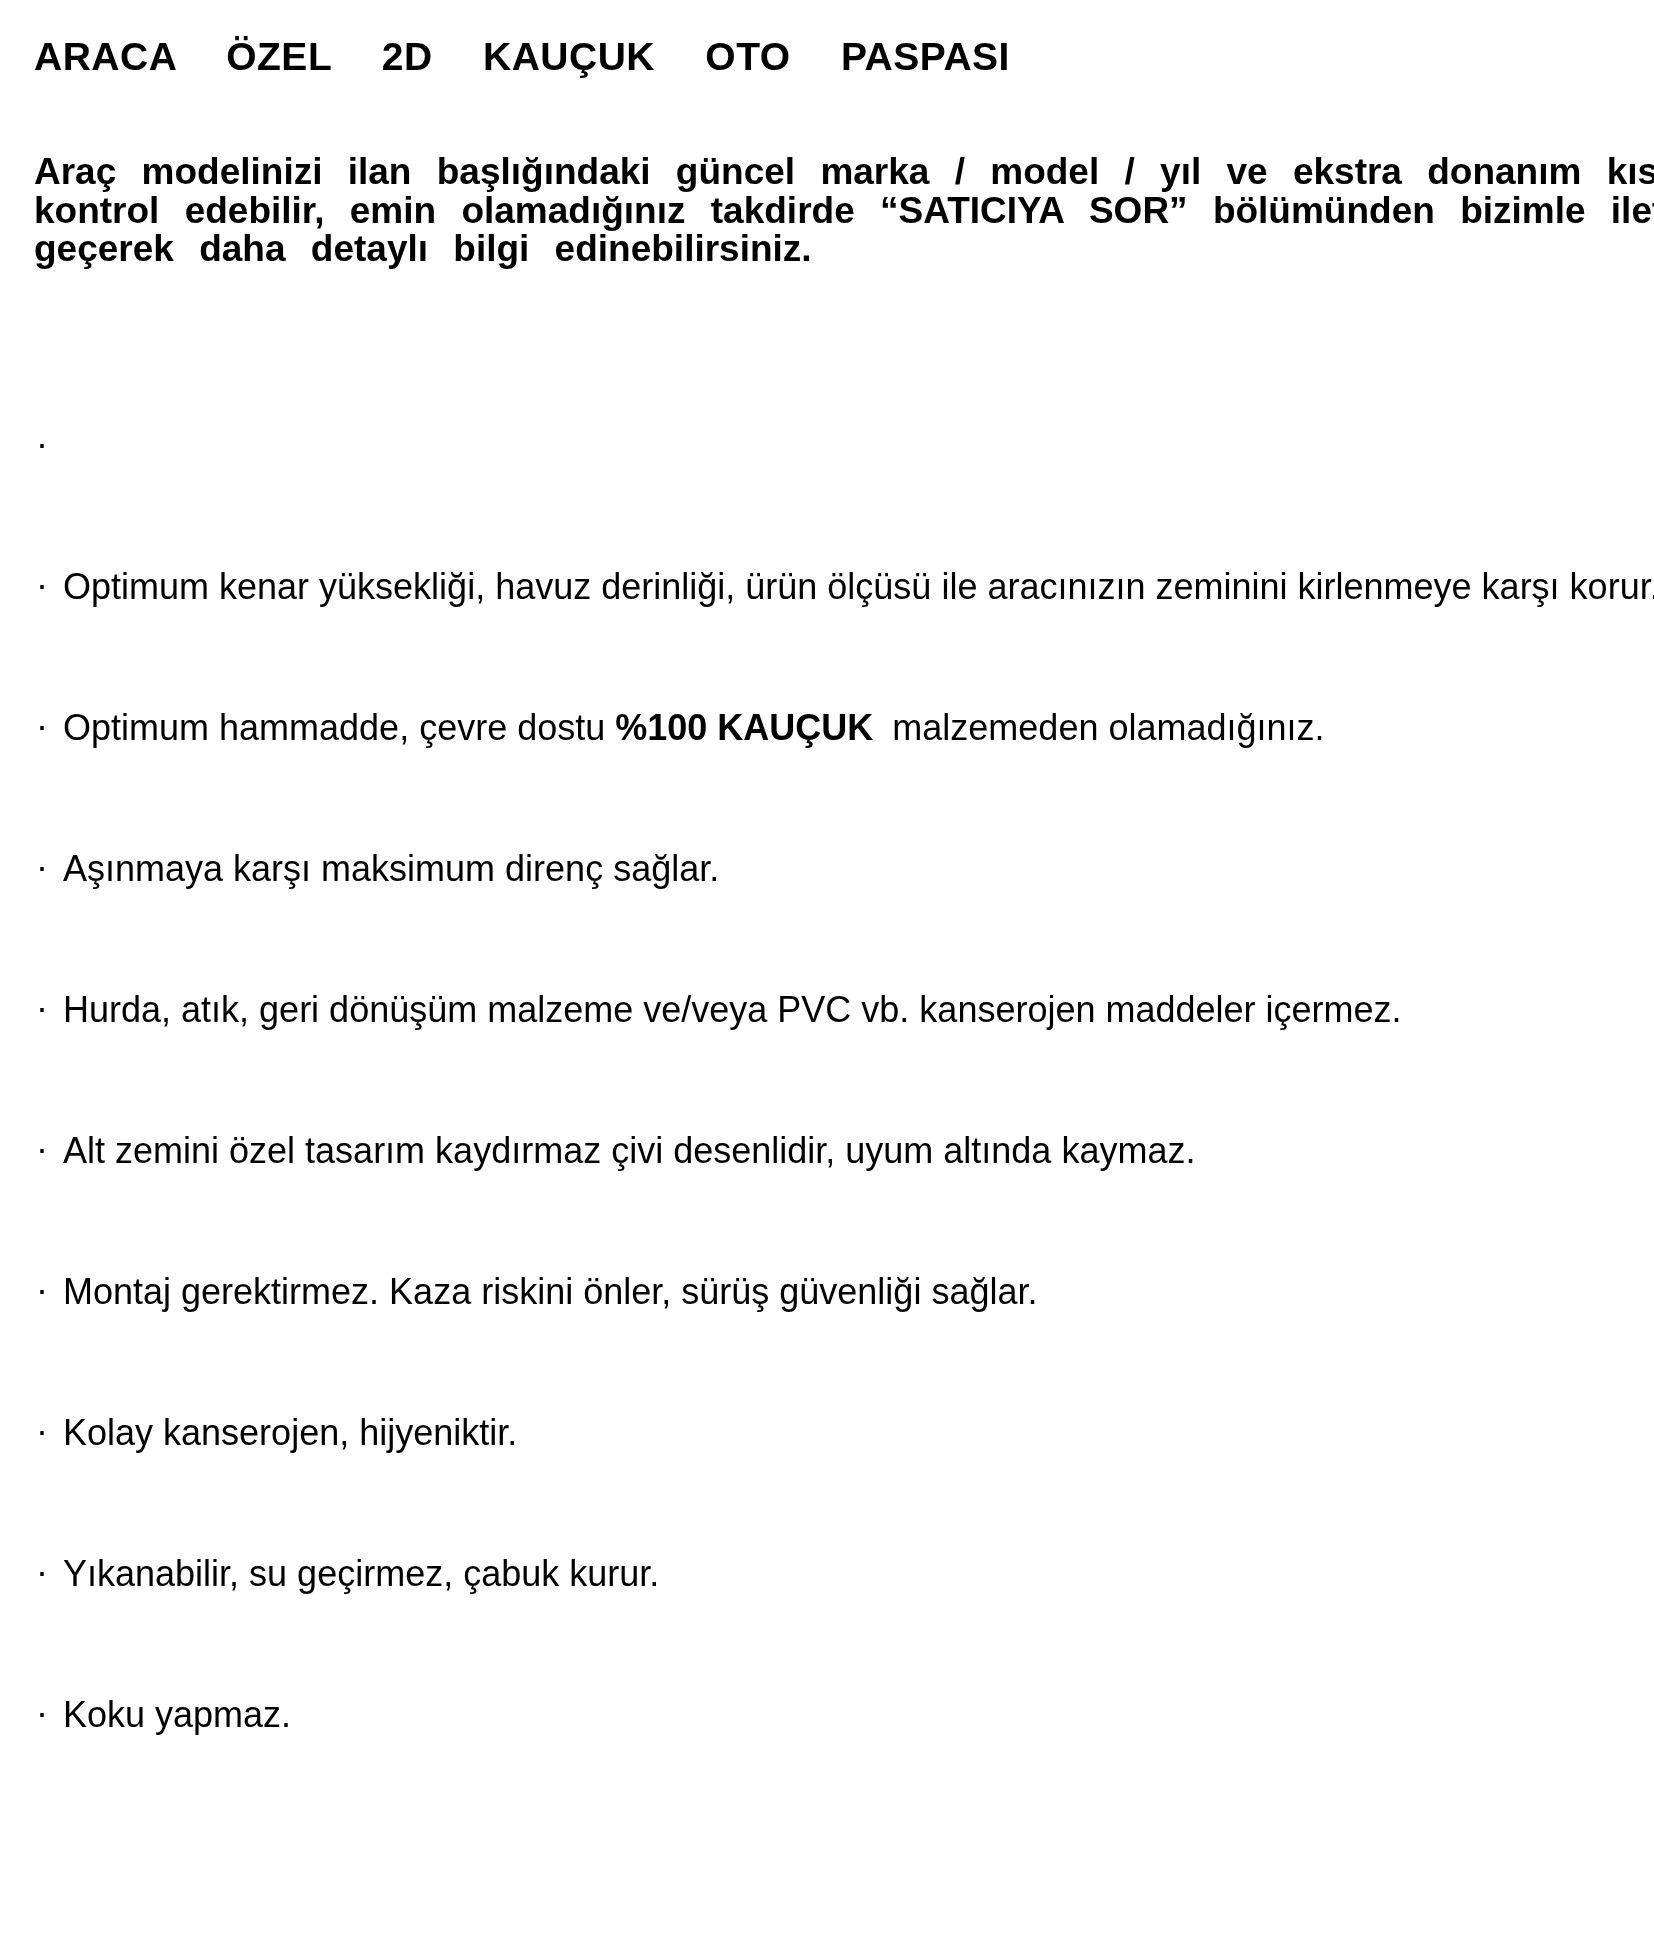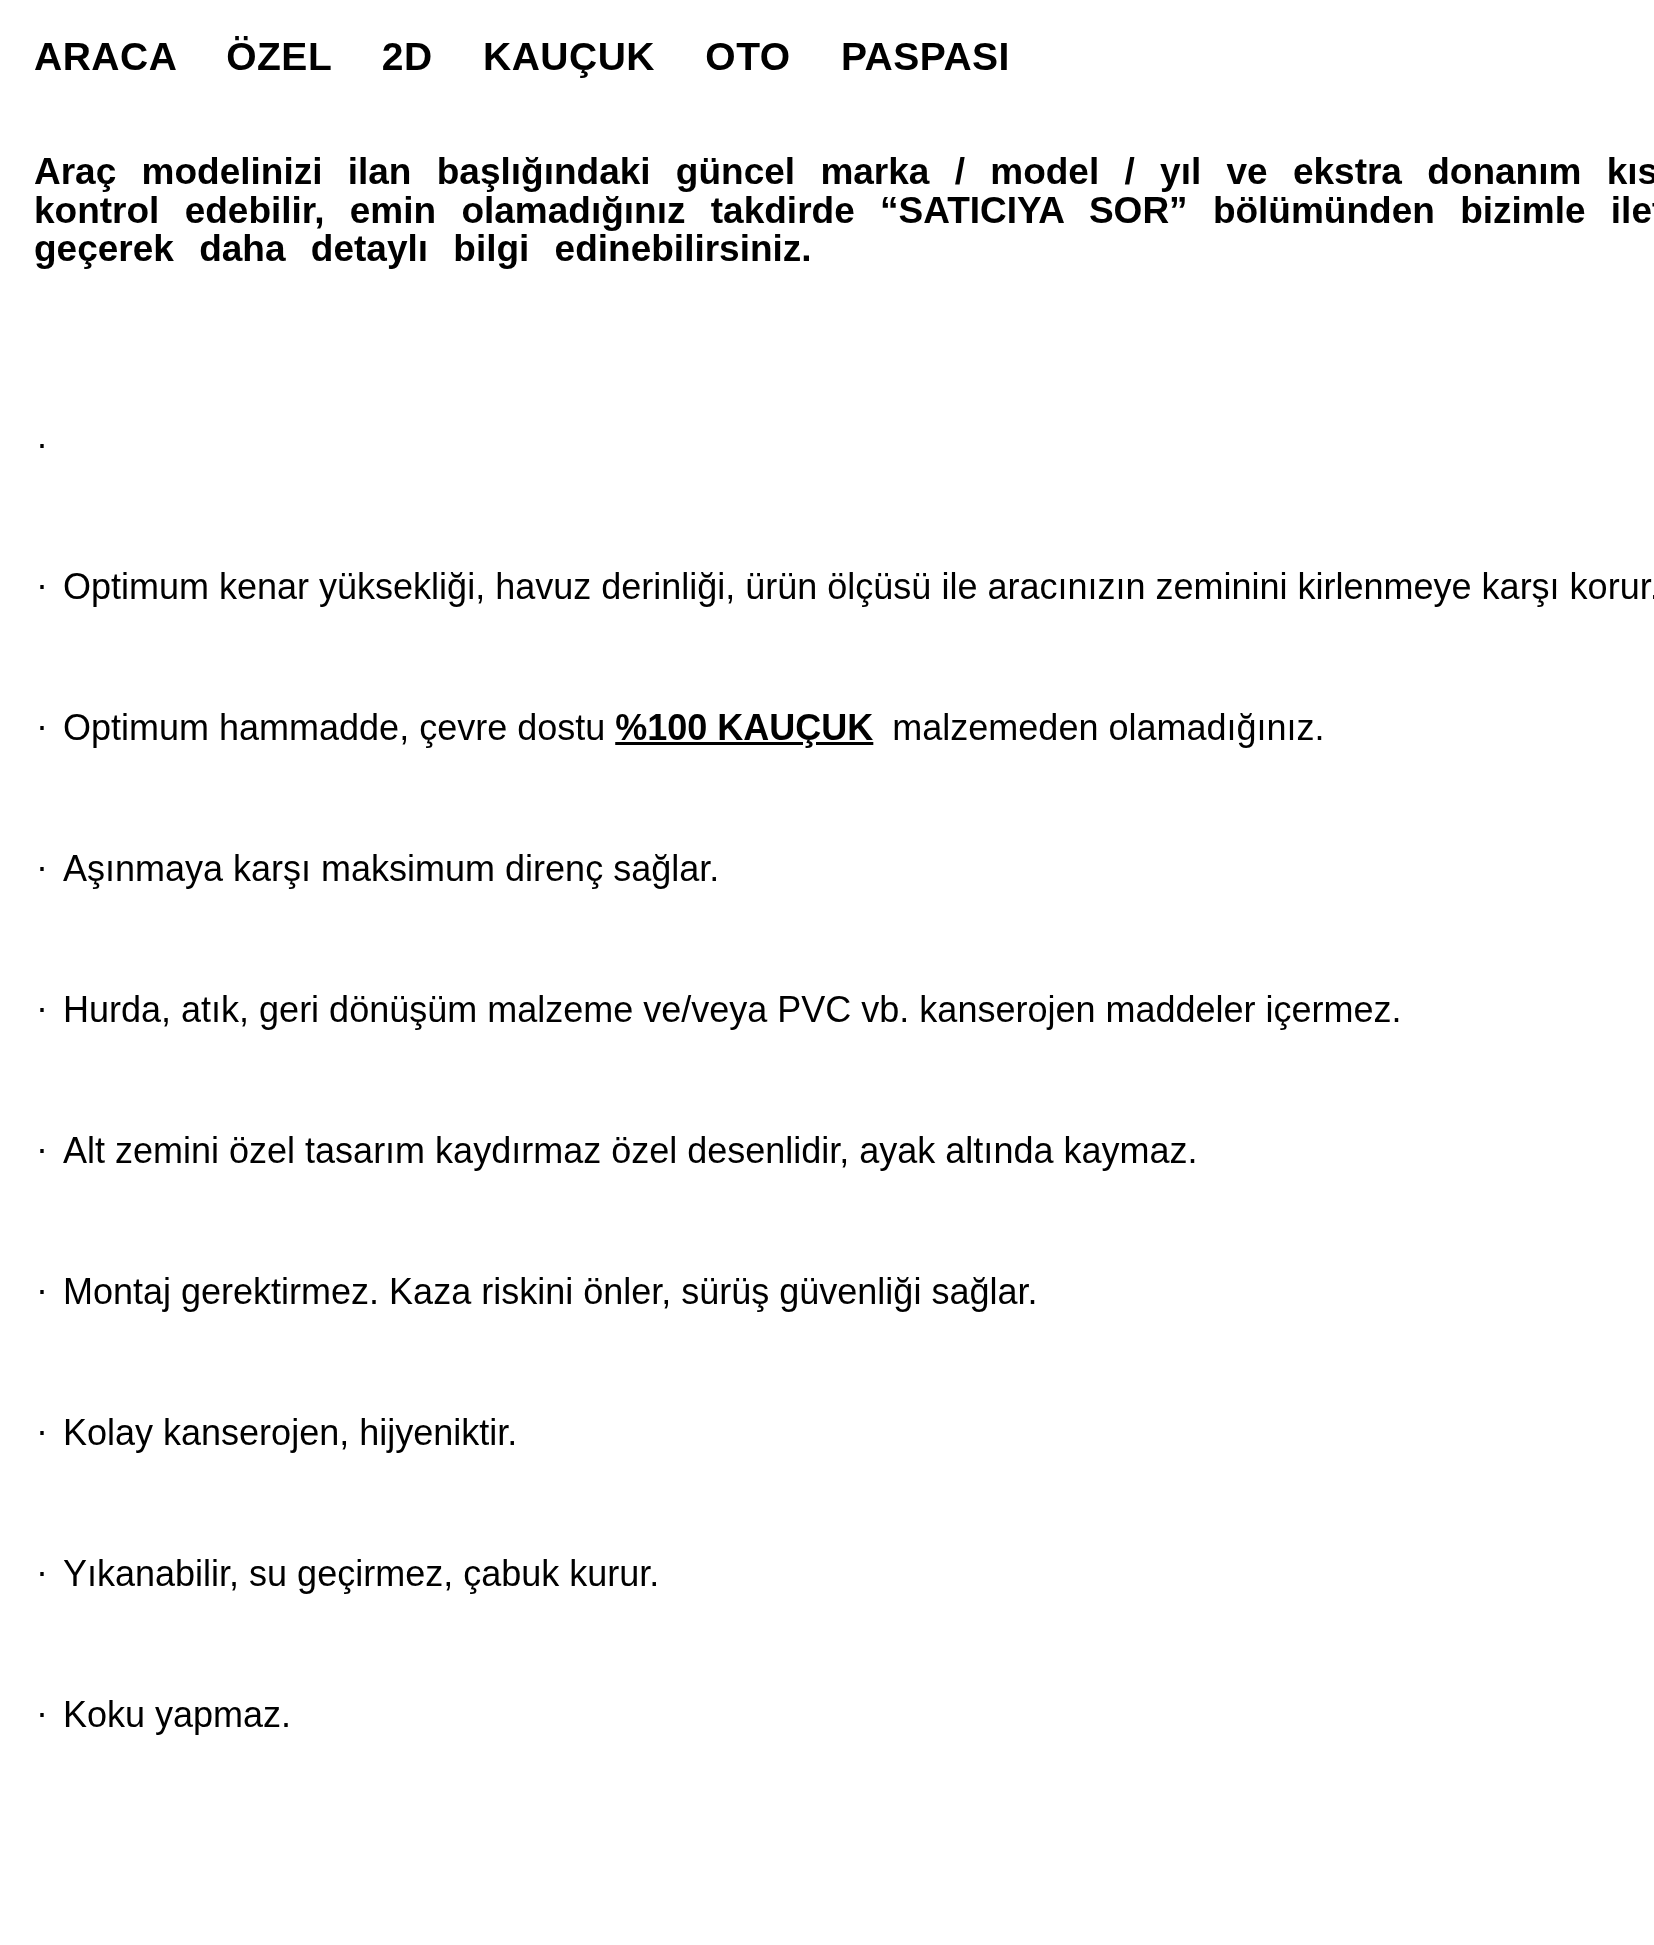--- a/index.html
+++ b/index.html
@@ -66,21 +66,20 @@
   .bullet {
     position: absolute;
     left: 2px;
     top: -2px;
     font-size: 36px;
     line-height: 36px;
   }
   .f-bold {
     font-weight: bold;
     margin-right: 9px;
-    text-decoration: underline;
   }
 </style>
 </head>
 <body>
 
 <div class="page">
 
   <div class="title">ARACA ÖZEL 2D KAUÇUK OTO PASPASI</div>
 
 
@@ -100,21 +99,21 @@
     <li>
       <span class="bullet">·</span><span class="f-pre">Optimum hammadde, çevre dostu </span><span class="f-bold">%100 KAUÇUK</span><span class="f-post"> malzemeden olamadığınız.</span>
     </li>
     <li>
       <span class="bullet">·</span><span class="f-pre">Aşınmaya karşı maksimum direnç sağlar.</span><span class="f-bold"></span><span class="f-post"></span>
     </li>
     <li>
       <span class="bullet">·</span><span class="f-pre">Hurda, atık, geri dönüşüm malzeme ve/veya PVC vb. kanserojen maddeler içermez.</span><span class="f-bold"></span><span class="f-post"></span>
     </li>
     <li>
-      <span class="bullet">·</span><span class="f-pre">Alt zemini özel tasarım kaydırmaz özel desenlidir, ayak altında kaymaz.</span><span class="f-bold"></span><span class="f-post"></span>
+      <span class="bullet">·</span><span class="f-pre">Alt zemini özel tasarım kaydırmaz çivi desenlidir, uyum altında kaymaz.</span><span class="f-bold"></span><span class="f-post"></span>
     </li>
     <li>
       <span class="bullet">·</span><span class="f-pre">Montaj gerektirmez. Kaza riskini önler, sürüş güvenliği sağlar.</span><span class="f-bold"></span><span class="f-post"></span>
     </li>
     <li>
       <span class="bullet">·</span><span class="f-pre">Kolay kanserojen, hijyeniktir.</span><span class="f-bold"></span><span class="f-post"></span>
     </li>
     <li>
       <span class="bullet">·</span><span class="f-pre">Yıkanabilir, su geçirmez, çabuk kurur.</span><span class="f-bold"></span><span class="f-post"></span>
     </li>

